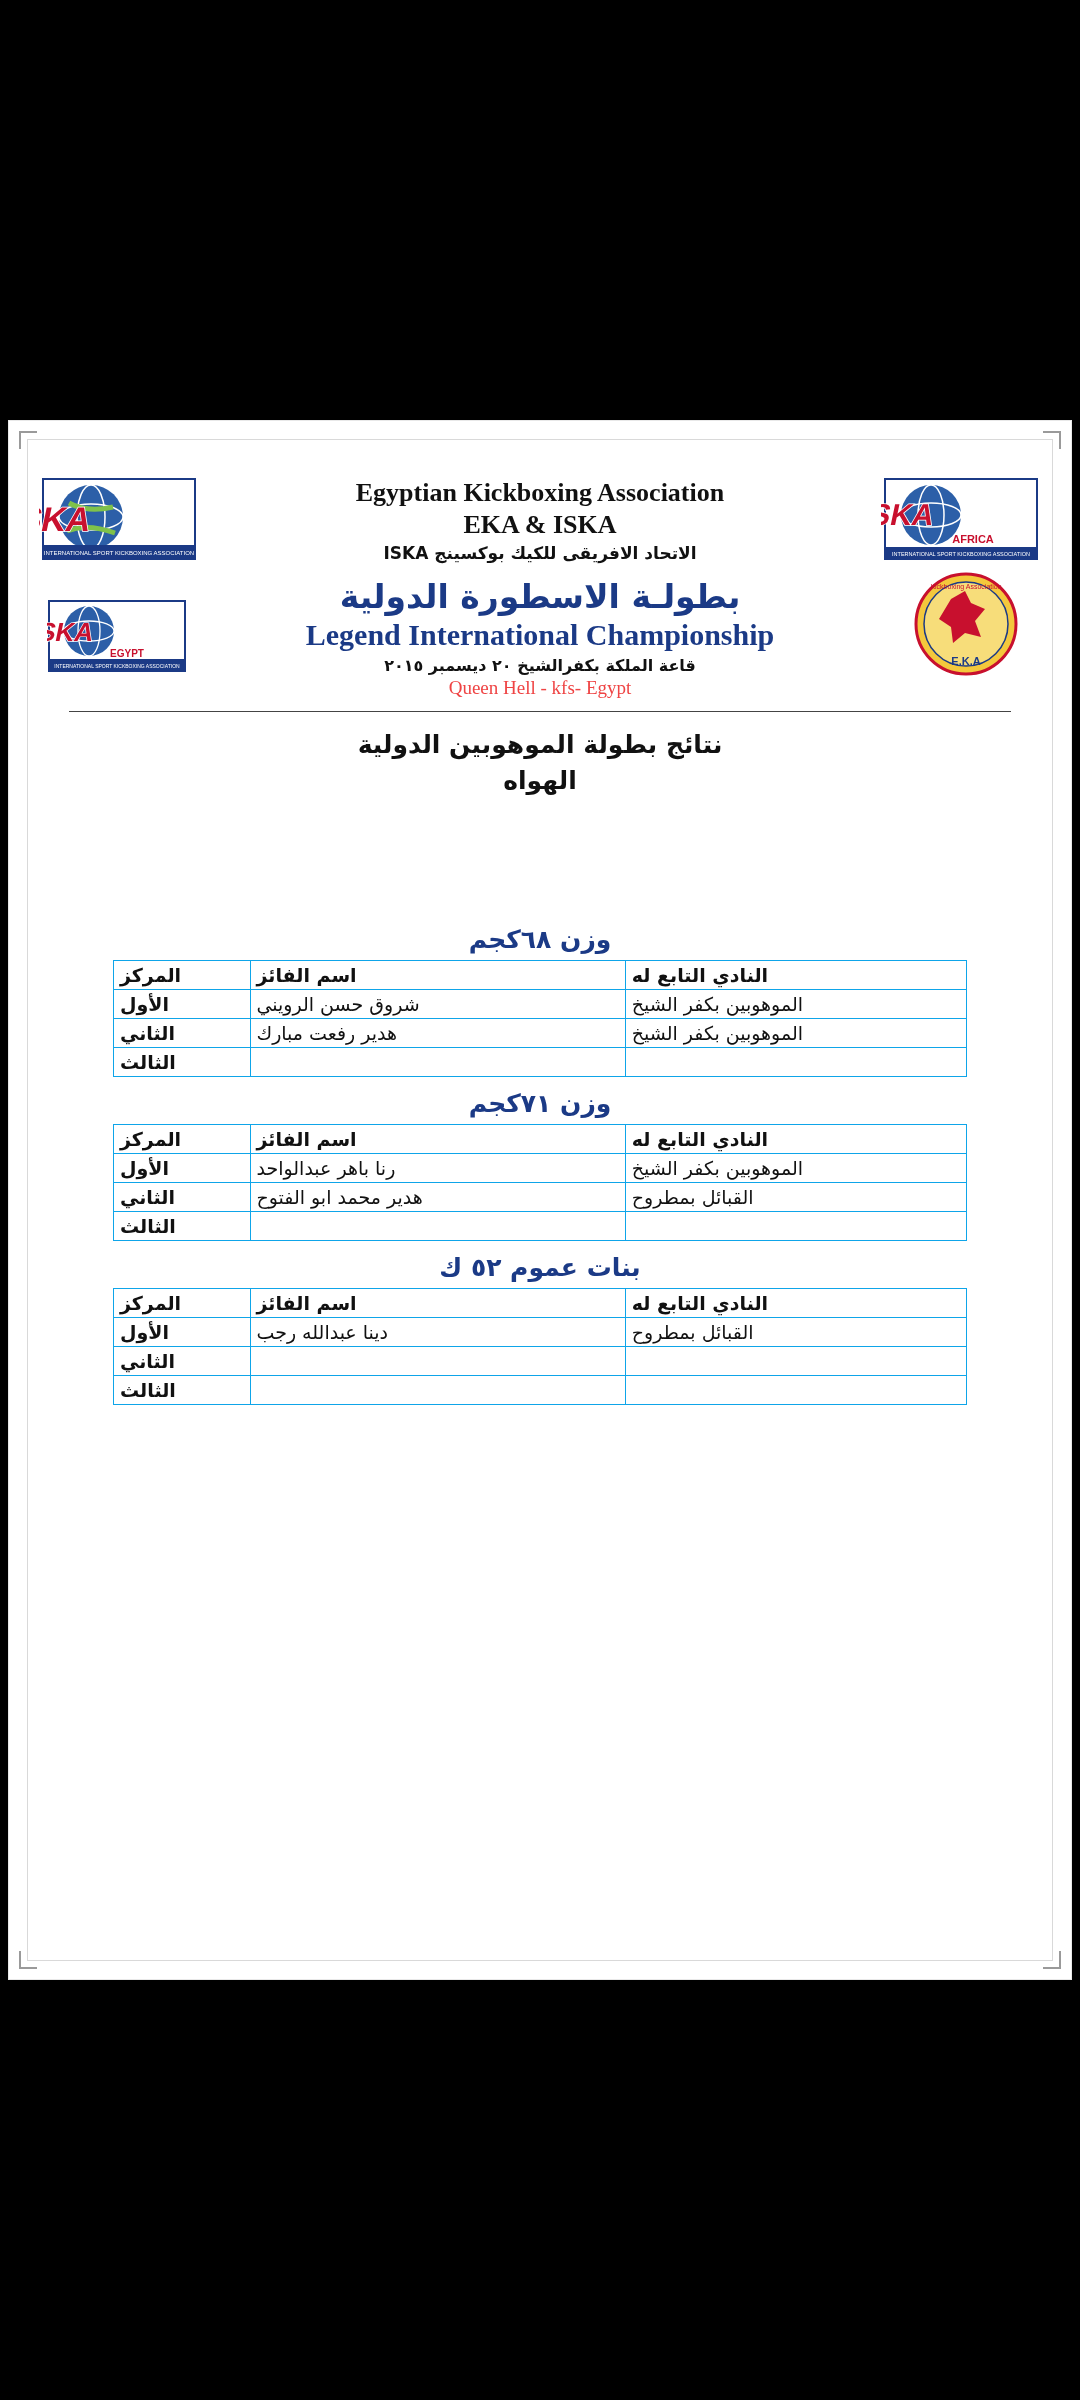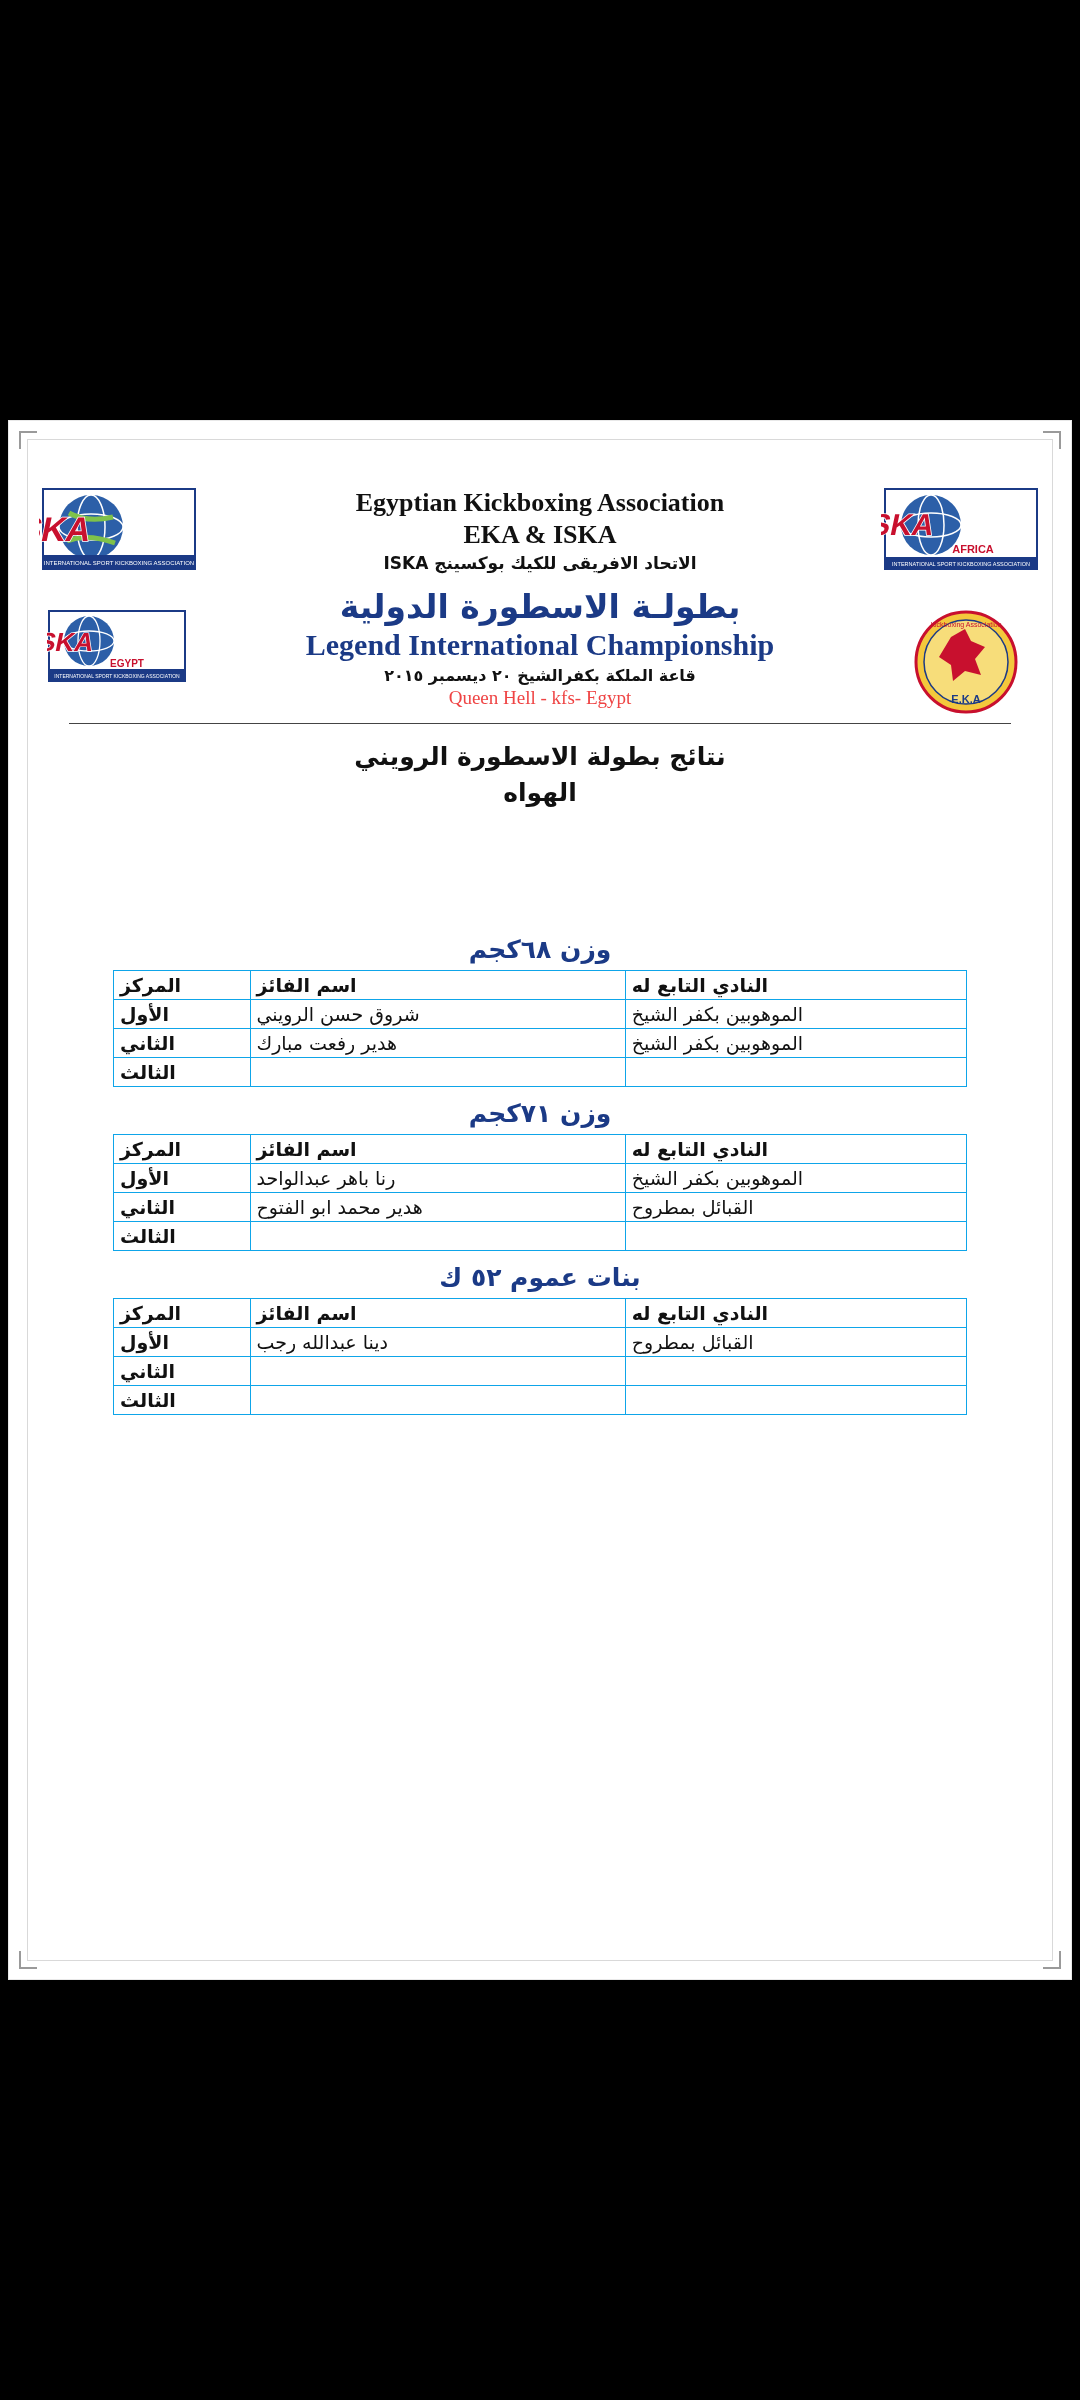--- a/index.html
+++ b/index.html
@@ -60,24 +60,24 @@
   }
   .logo {
     position: absolute;
     width: 160px;
     height: 95px;
   }
   .logo svg { display: block; }
   .logo-iska-left   { left: 30px;  top: 48px; }
   .logo-iska-africa { right: 30px; top: 48px; }
   .logo-iska-egypt  { left: 38px;  top: 172px; width: 140px; height: 82px; }
-  .logo-eka         { right: 40px; top: 172px; width: 130px; height: 110px; }
+  .logo-eka         { right: 40px; top: 144px; width: 130px; height: 110px; }
 
   .title-col {
-    margin: 14px auto;
+    margin: 4px auto;
     width: 640px;
     text-align: center;
     padding-top: 52px;
   }
   .t-en-1 {
     font-family: "Liberation Serif", serif;
     font-weight: bold;
     font-size: 26px;
     color: #111;
     line-height: 1.24;
@@ -281,21 +281,21 @@
         <div class="t-en-2">EKA &amp; ISKA</div>
         <div class="t-ar-1">الاتحاد الافريقى للكيك بوكسينج ISKA</div>
         <div class="t-ar-big">بطولـة الاسطورة الدولية</div>
         <div class="t-en-legend">Legend International Championship</div>
         <div class="t-ar-venue">قاعة الملكة بكفرالشيخ ٢٠ ديسمبر ٢٠١٥</div>
         <div class="t-en-venue">Queen Hell - kfs- Egypt</div>
       </div>
 
       <div class="hr-rule"></div>
 
-      <div class="results-title">نتائج بطولة الاسطورة الرويني</div>
+      <div class="results-title">نتائج بطولة الموهوبين الدولية</div>
       <div class="results-sub">الهواه</div>
     </div>
 
     <div class="tables-wrap">
 
       <div class="cat-block">
         <div class="cat-title">وزن ٦٨كجم</div>
         <table class="results">
           <colgroup>
               <col class="c-club">

